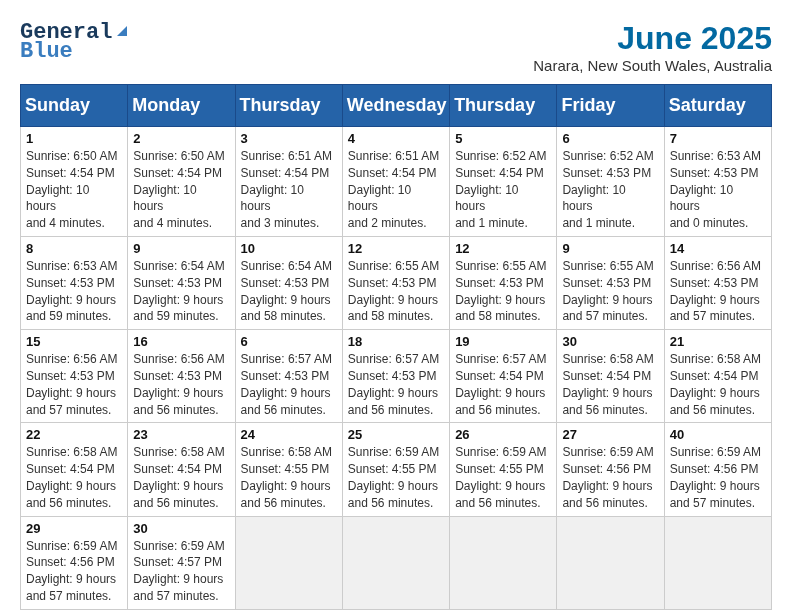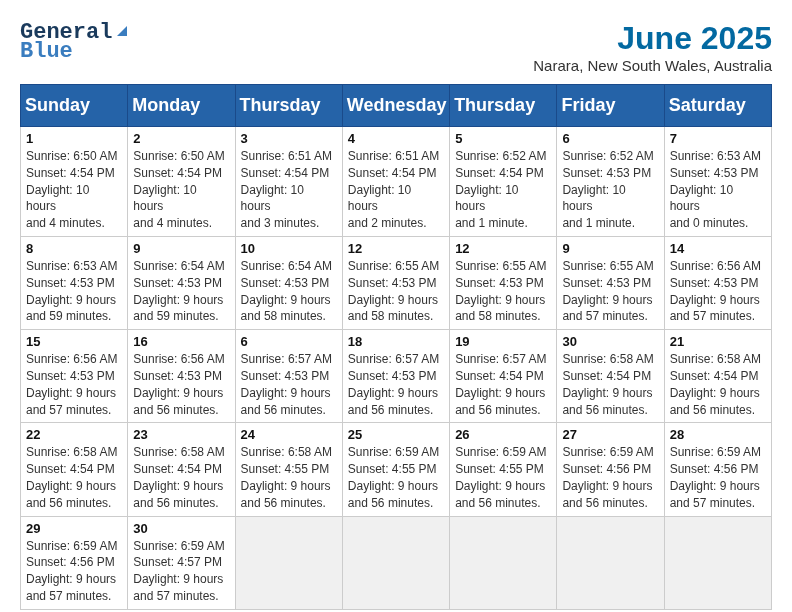--- a/index.html
+++ b/index.html
@@ -214,21 +214,21 @@
         </td>
         <td>
           <span class="day-num">26</span>
           <div class="cell-text">Sunrise: 6:59 AM<br>Sunset: 4:55 PM<br>Daylight: 9 hours<br>and 56 minutes.</div>
         </td>
         <td>
           <span class="day-num">27</span>
           <div class="cell-text">Sunrise: 6:59 AM<br>Sunset: 4:56 PM<br>Daylight: 9 hours<br>and 56 minutes.</div>
         </td>
         <td>
-          <span class="day-num">28</span>
+          <span class="day-num">40</span>
           <div class="cell-text">Sunrise: 6:59 AM<br>Sunset: 4:56 PM<br>Daylight: 9 hours<br>and 57 minutes.</div>
         </td>
       </tr>
       <tr>
         <td>
           <span class="day-num">29</span>
           <div class="cell-text">Sunrise: 6:59 AM<br>Sunset: 4:56 PM<br>Daylight: 9 hours<br>and 57 minutes.</div>
         </td>
         <td>
           <span class="day-num">30</span>

